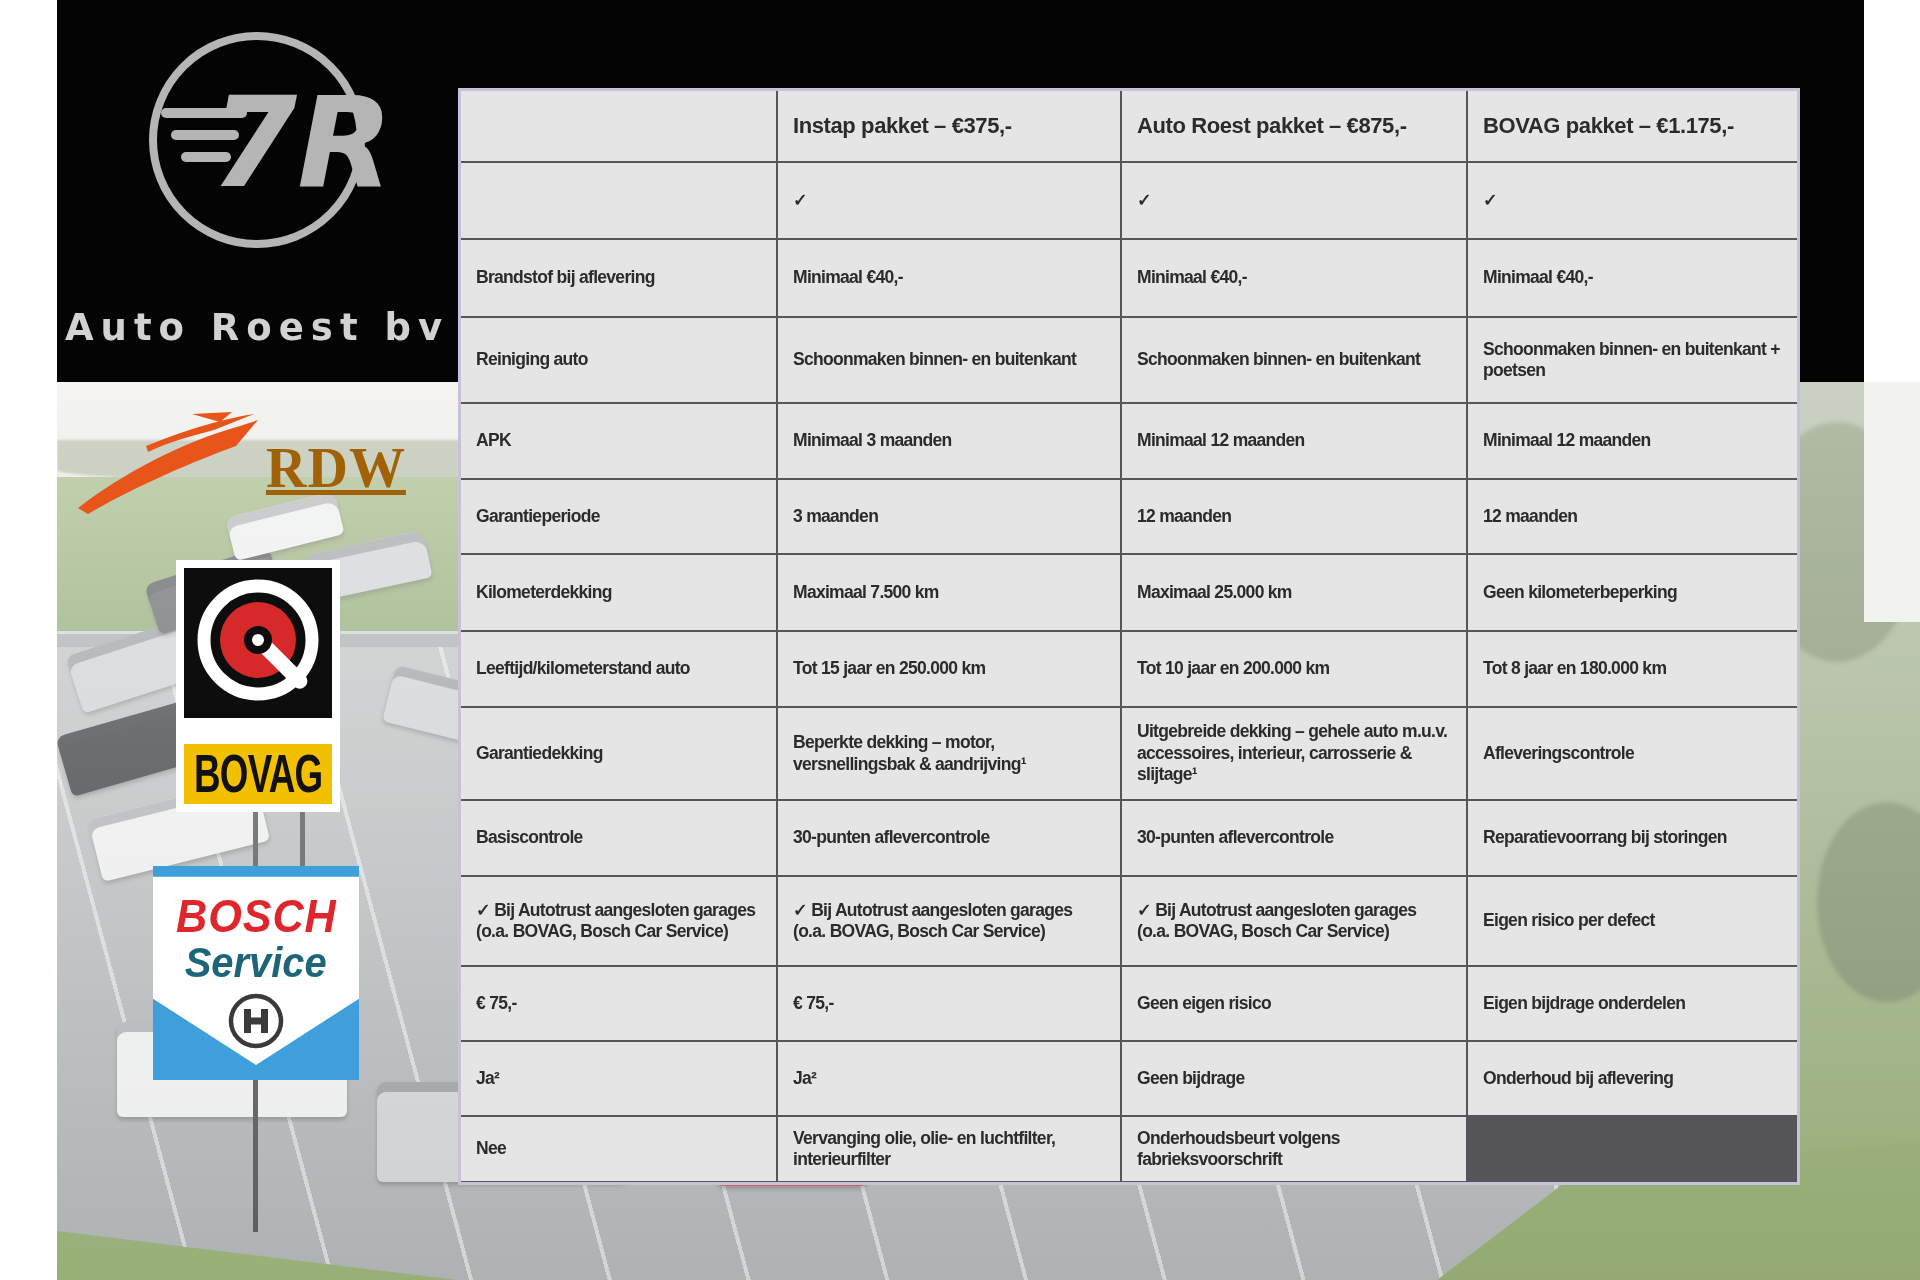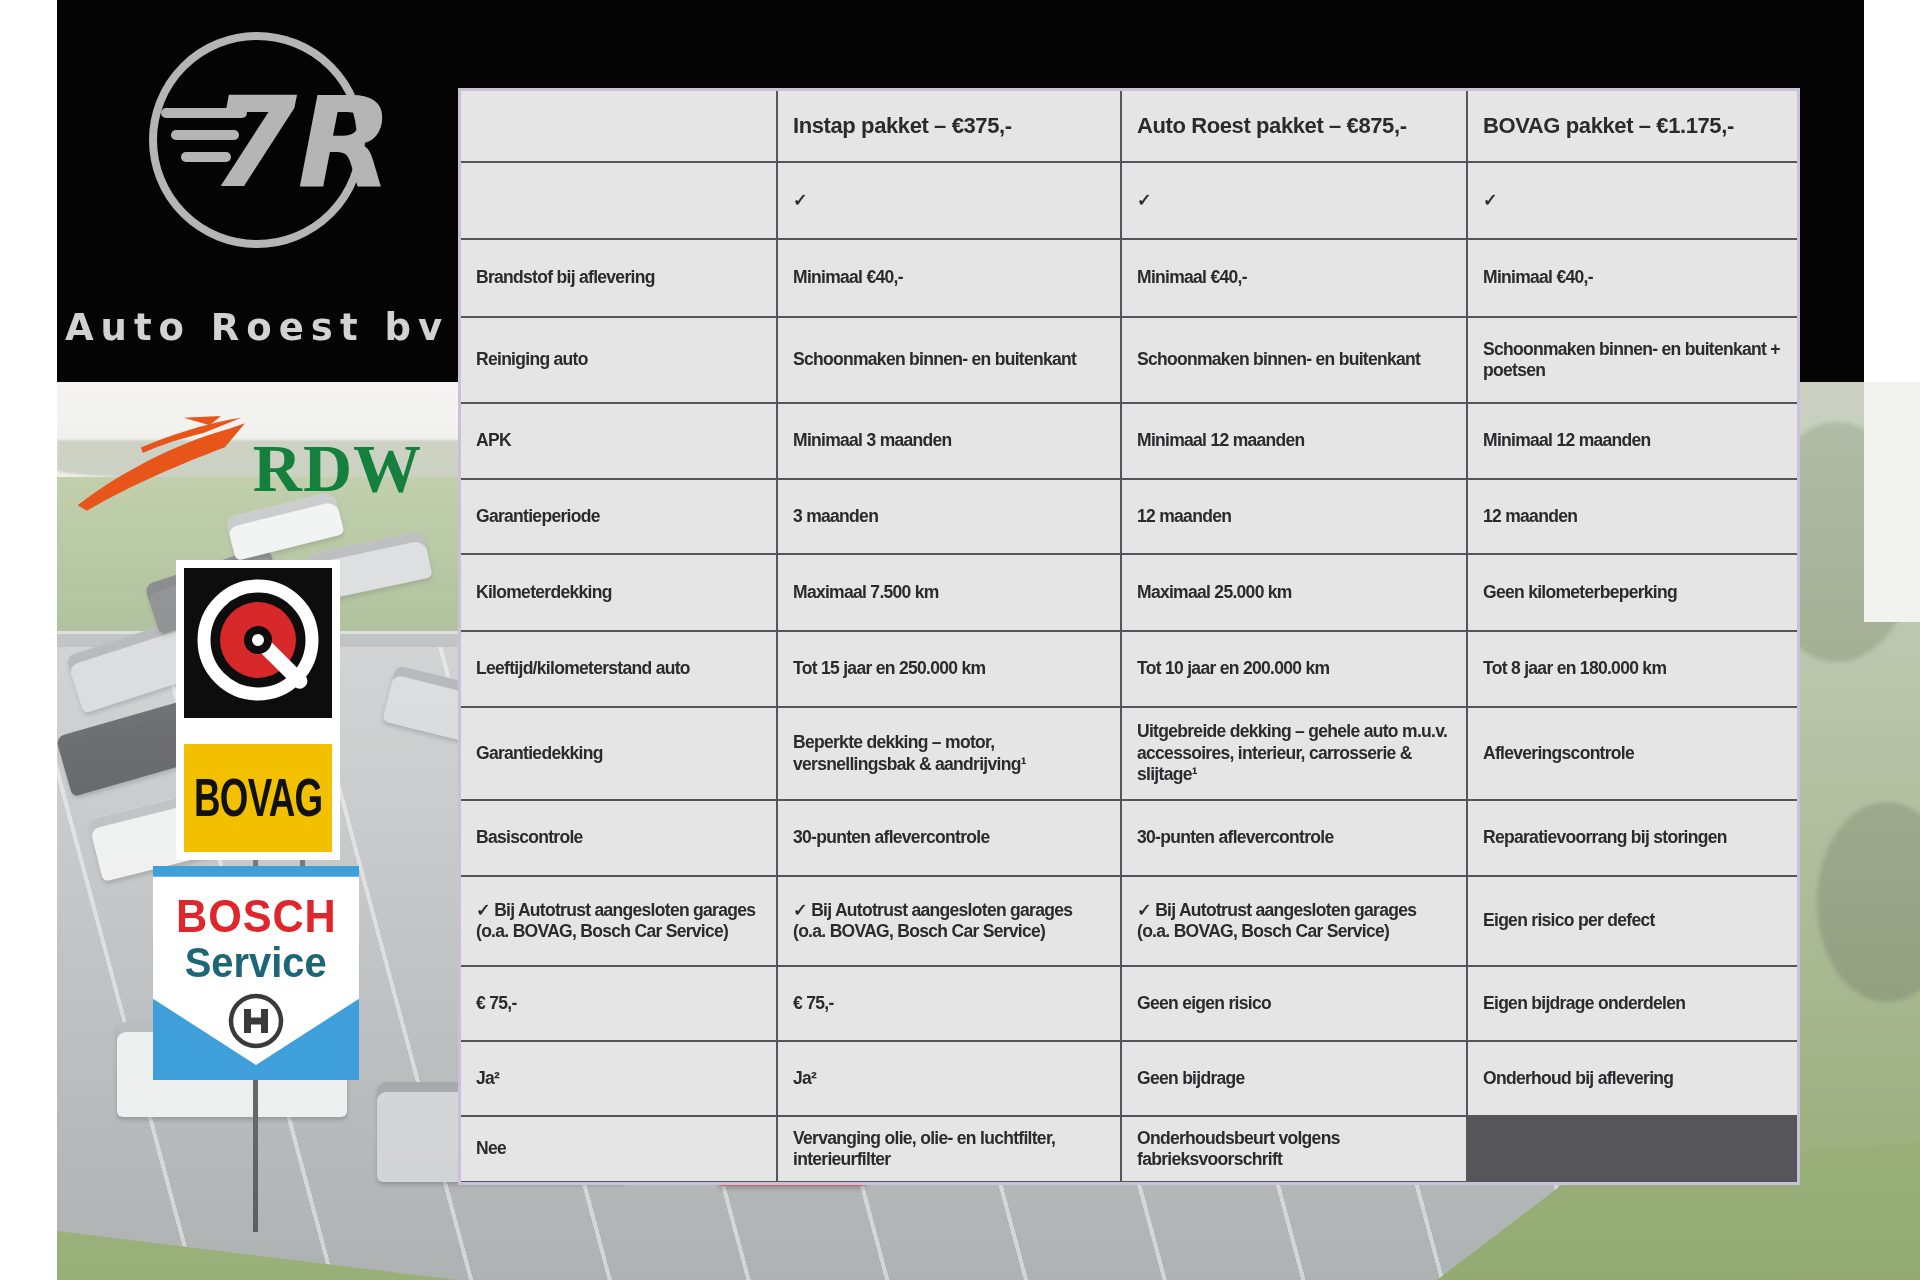--- a/index.html
+++ b/index.html
@@ -47,32 +47,32 @@
   .black-band{position:absolute;left:57px;top:0;width:1807px;height:382px;background:#040404;}
   .white-notch{position:absolute;left:1864px;top:382px;width:56px;height:240px;background:#f2f2ef;}
   .brand-box{position:absolute;left:57px;top:0;width:400px;height:382px;display:flex;
              flex-direction:column;align-items:center;justify-content:flex-start;}
   .ar-name{margin-top:6px;color:#d2d2d2;font-family:"DejaVu Sans",sans-serif;font-weight:bold;
            font-size:37px;letter-spacing:7px;white-space:nowrap;}
 
   
   .rdw{position:absolute;left:72px;top:412px;width:350px;height:112px;display:flex;
        align-items:center;}
-  .rdw-text{font-family:"Liberation Serif",serif;font-weight:bold;font-size:68px;color:#15803d;
-            letter-spacing:1px;margin-left:4px;}
-  .bovag{position:absolute;left:176px;top:560px;width:164px;height:300px;background:#ffffff;
+  .rdw-text{font-family:"Liberation Serif",serif;font-weight:bold;font-size:56px;color:#a16207;
+            letter-spacing:1px;margin-left:4px;text-decoration:underline;}
+  .bovag{position:absolute;left:176px;top:560px;width:164px;height:252px;background:#ffffff;
          padding:8px;box-sizing:border-box;display:flex;flex-direction:column;gap:26px;}
   .bovag-yellow{flex:1;background:#f3c000;display:flex;align-items:center;justify-content:center;}
   .bovag-text{font-weight:bold;font-size:46px;color:#111;transform:scaleX(.8) scaleY(1.15);
               letter-spacing:-1px;}
   .bosch{position:absolute;left:153px;top:866px;width:206px;height:214px;background:#3f9fdb;}
   .bosch-white{position:absolute;left:0;top:0;width:100%;height:100%;background:#ffffff;
                clip-path:polygon(0 5%,100% 5%,100% 62%,50% 93%,0 62%);}
   .bosch-inner{position:absolute;left:0;top:0;width:100%;height:100%;display:flex;
-               flex-direction:column;align-items:center;}
+               flex-direction:column;align-items:center;font-style:italic;}
   .bosch-line1{margin-top:22px;font-weight:bold;font-size:47px;color:#e0262d;letter-spacing:1px;
                transform:scaleX(.92);}
   .bosch-line2{font-weight:bold;font-size:42px;color:#1d6678;margin-top:-4px;transform:scaleX(.95);}
 
   
   .tbl{position:absolute;left:458px;top:88px;width:1342px;height:1097px;box-sizing:border-box;
        background:#55555a;border:3px solid #c9c1d8;display:grid;
        grid-template-columns:315px 342px 344px 329px;
        grid-template-rows:70px 75px 76px 84px 74px 73px 75px 74px 91px 74px 88px 73px 73px 64px;
        gap:2px;}

